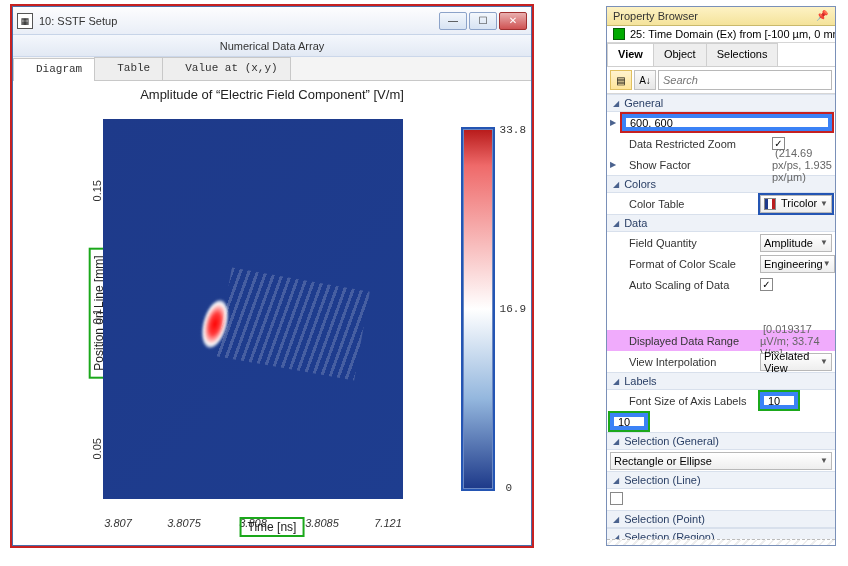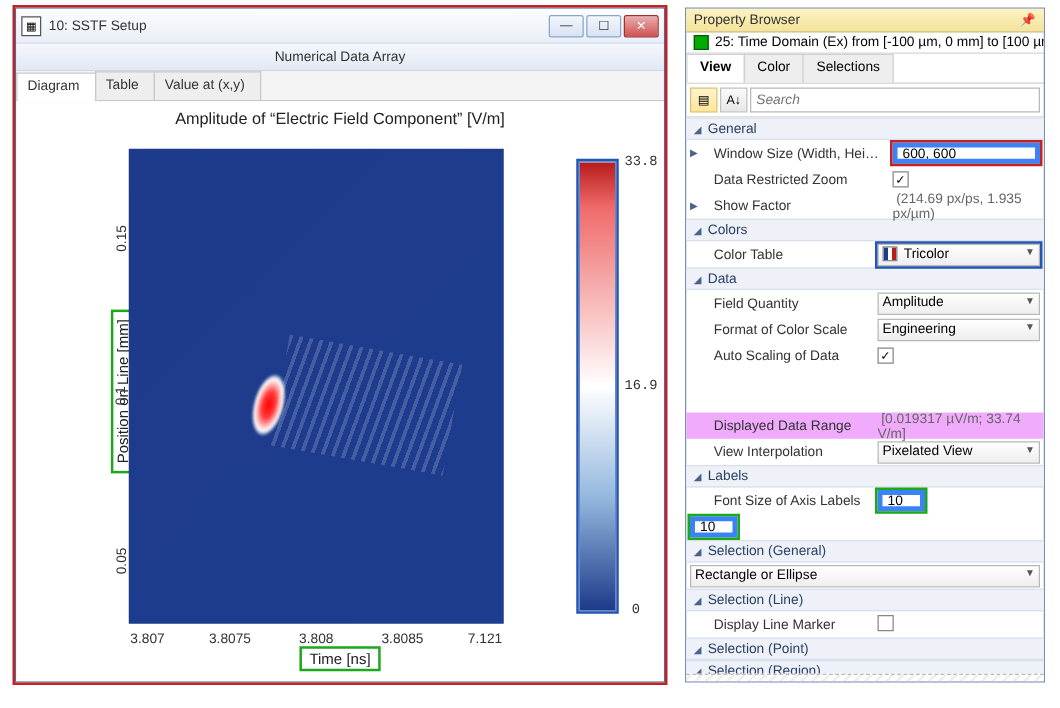--- a/index.html
+++ b/index.html
@@ -56,27 +56,28 @@
     display:flex;align-items:center;justify-content:center;
     font-size:11px; color:#333;
   }
   .tabs {
     display:flex;
     height:24px;
     border-bottom:1px solid #c8c8c8;
     background:#f4f4f4;
   }
   .tab {
-    padding: 4px 12px 0 8px;
+    padding: 4px 12px 0 22px;
     border:1px solid #c8c8c8;
     border-bottom:none;
     background:#eee;
     margin-right:-1px;
     font-size:11px;
     color:#333;
+    font-family:Liberation Mono, monospace;
   }
   .tab.active { background:#fff; position:relative; top:1px; }
   .chart-area {
     flex:1;
     position:relative;
     background:#fff;
   }
   .chart-title {
     position:absolute; top:6px; left:0; right:0;
     text-align:center; font-size:13px; color:#222;
@@ -117,37 +118,37 @@
   .x-axis-label {
     position:absolute;
     bottom:8px; left:50%;
     transform: translateX(-50%);
     font-size:12px;color:#222;
     border:2px solid #1ba81b;
     padding:1px 6px;
   }
   .y-ticks { position:absolute; left:58px; top:38px; height:380px; width:30px; }
   .y-tick { position:absolute; right:4px; font-size:11px; color:#333; transform: translateY(-50%) rotate(-90deg); transform-origin: right center;}
-  .x-ticks { position:absolute; left:90px; top:424px; width:300px; height:20px;}
+  .x-ticks { position:absolute; left:90px; top:436px; width:300px; height:20px;font-style:italic;}
   .x-tick { position:absolute; font-size:11px; color:#333; transform: translateX(-50%);}
   .colorbar {
     position:absolute;
     right:38px; top:48px;
     width:30px; height:360px;
     border:1px solid #6a88c3;
     outline:2px solid #2455b3;
     background: linear-gradient(to bottom, #b91c1c 0%, #ef6a6a 10%, #ffffff 50%, #94b7de 75%, #1e3a8a 100%);
   }
   .cb-label { position:absolute; right:-5px; font-size:11px; color:#333; transform:translateY(-50%);font-family:Liberation Mono, monospace;} 
 
   
   .right-panel {
     position:absolute;
     right:12px; top:6px;
-    width:288px; height:540px;
+    width:230px; height:540px;
     border:1px solid #7a90b8;
     background:#fff;
     display:flex; flex-direction:column;
     font-size:11px;
   }
   .rp-title {
     background: linear-gradient(#fdf2c4,#f4e39b);
     border-bottom:1px solid #c9b96d;
     padding:3px 6px;
     display:flex; justify-content:space-between;
@@ -183,21 +184,21 @@
     display:flex;align-items:center;gap:5px;
   }
   .tri{font-size:8px;color:#4a628e;}
   .row{display:flex;align-items:center;height:21px;}
   .row .lbl{flex:0 0 150px;padding:2px 6px 2px 22px;color:#333;white-space:nowrap;overflow:hidden;text-overflow:ellipsis;}
   .row .val{flex:1;padding:1px 3px;}
   .row .exp{width:12px;text-align:center;color:#4a628e;font-size:8px;}
   .val input[type=text]{width:100%;border:4px solid #3b82f6;padding:1px 4px;font-size:11px;height:17px;}
   .val .chk{width:13px;height:13px;border:1px solid #888;background:#fff;display:inline-flex;align-items:center;justify-content:center;font-size:10px;}
   .val .readonly{color:#666;padding-left:3px;}
-  .val .select{width:100%;border:1px solid #b8b8b8;background:linear-gradient(#fff,#eee);padding:1px 3px;font-size:11px;height:18px;display:flex;align-items:flex-start;justify-content:space-between;}
+  .val .select{width:100%;border:1px solid #b8b8b8;background:linear-gradient(#fff,#eee);padding:1px 3px;font-size:11px;height:18px;display:flex;align-items:center;justify-content:space-between;}
   .val .select .chev{font-size:8px;color:#555;}
   .hl-red{outline:2px solid #c62121;}
   .hl-blue{outline:2px solid #2455b3;}
   .hl-green{outline:2px solid #1ba81b;}
   .disabled-row{background:#f0abfc;color:#888;margin-top:35px;}
   .color-chip{width:12px;height:12px;display:inline-block;border:1px solid #888;margin-right:5px;background:linear-gradient(to right,#1e3a8a 0 33%,#fff 33% 66%,#b91c1c 66% 100%);vertical-align:middle;}
   .torn{height:6px;background:
     repeating-linear-gradient(-45deg,#fff 0 4px,#eee 4px 6px);
     border-top:1px dashed #bbb;}
 </style>
@@ -251,38 +252,37 @@
   <div class="rp-title">
     <span>Property Browser</span>
     <span class="pin">📌</span>
   </div>
   <div class="rp-sub">
     <span class="rp-sub-icon"></span>
     <span>25: Time Domain (Ex) from [-100 µm, 0 mm] to [100 µm, 0 mm] – "P...</span>
   </div>
   <div class="rp-tabs">
     <div class="rp-tab active">View</div>
-    <div class="rp-tab">Color</div>
+    <div class="rp-tab">Object</div>
     <div class="rp-tab">Selections</div>
   </div>
   <div class="rp-toolbar">
     <div class="tb-btn active">▤</div>
     <div class="tb-btn">A↓</div>
     <input class="search" placeholder="Search" style="">
   </div>
 
   <div class="props">
 
     <div class="group-hdr">
         <span class="tri">◢</span>
         <span>General</span>
       </div>
     <div class="row">
       <span class="exp">▶</span>
-      <div class="lbl" style="padding-left:10px">Window Size (Width, Height)</div>
       <div class="val"><input type="text" class="hl-red" value="600, 600" style=""></div>
     </div>
     <div class="row">
       <span class="exp"></span>
       <div class="lbl" style="padding-left:10px">Data Restricted Zoom</div>
       <div class="val"><span class="chk">✓</span></div>
     </div>
     <div class="row">
       <span class="exp">▶</span>
       <div class="lbl" style="padding-left:10px">Show Factor</div>
@@ -366,21 +366,20 @@
             <span class="chev">▼</span>
           </div>
         </div>
     </div>
 
     <div class="group-hdr">
         <span class="tri">◢</span>
         <span>Selection (Line)</span>
       </div>
     <div class="row">
-      <div class="lbl">Display Line Marker</div>
       <div class="val"><span class="chk"></span></div>
     </div>
 
     <div class="group-hdr">
         <span class="tri">◢</span>
         <span>Selection (Point)</span>
       </div>
 
     <div class="group-hdr">
         <span class="tri">◢</span>

